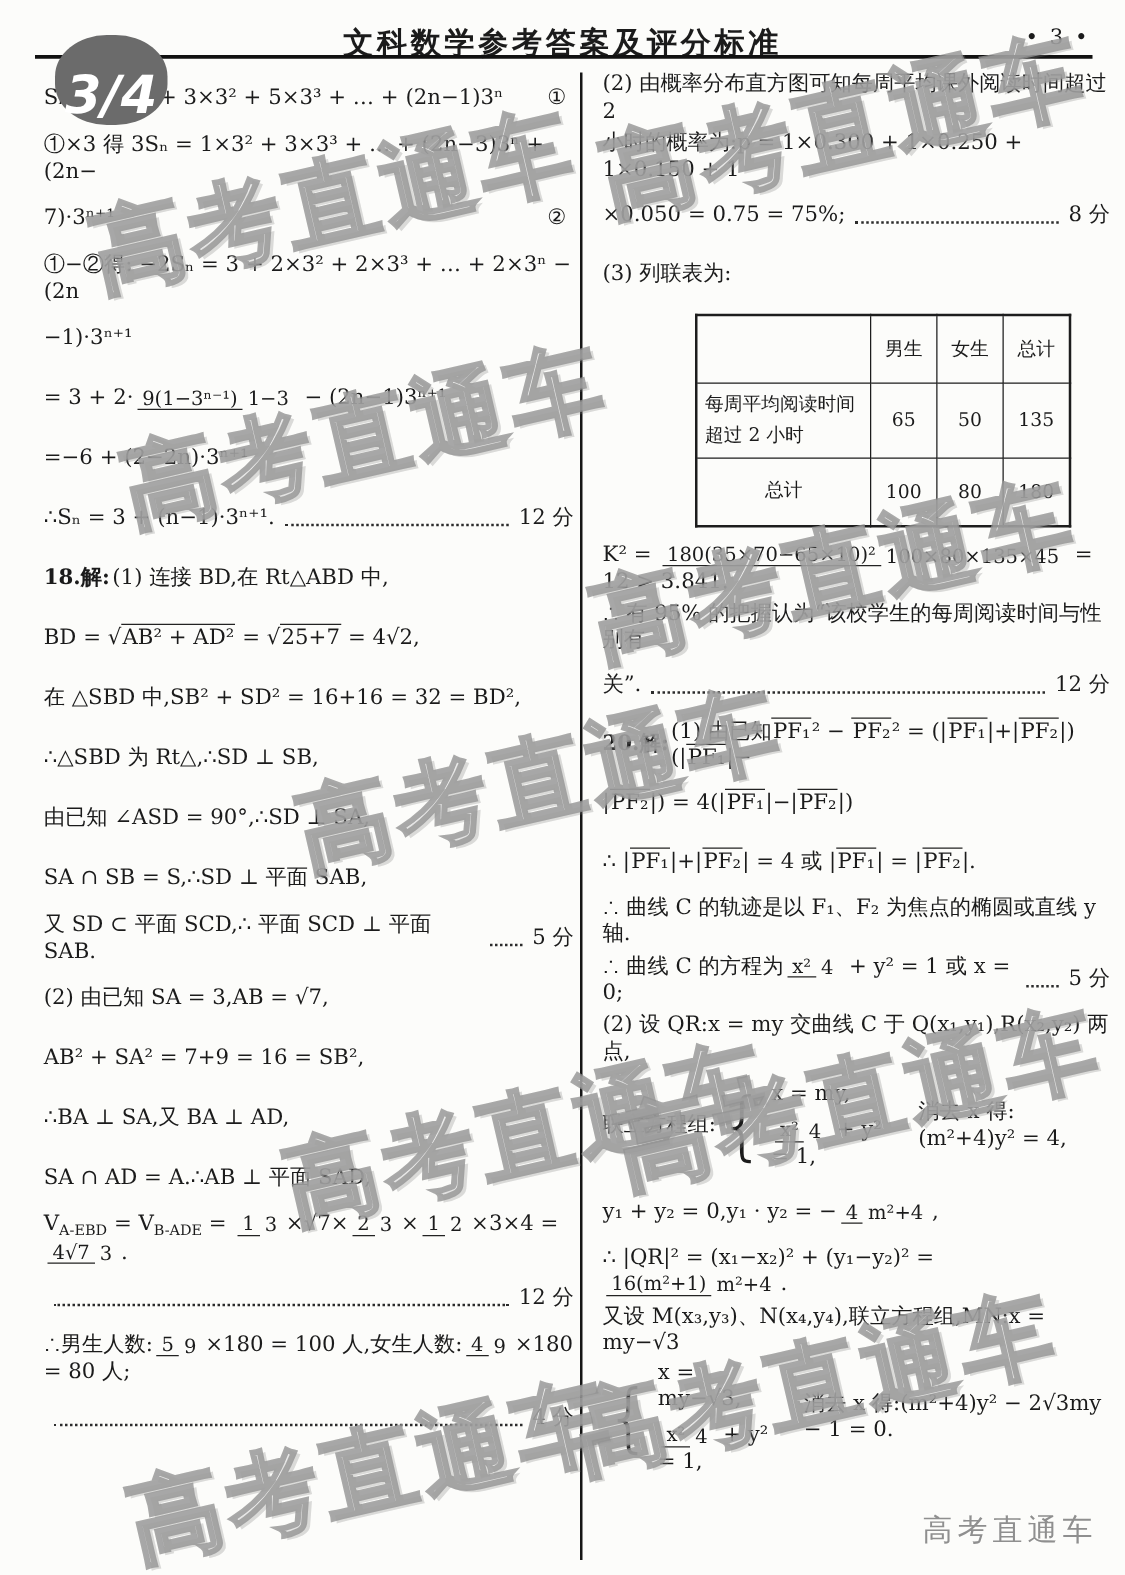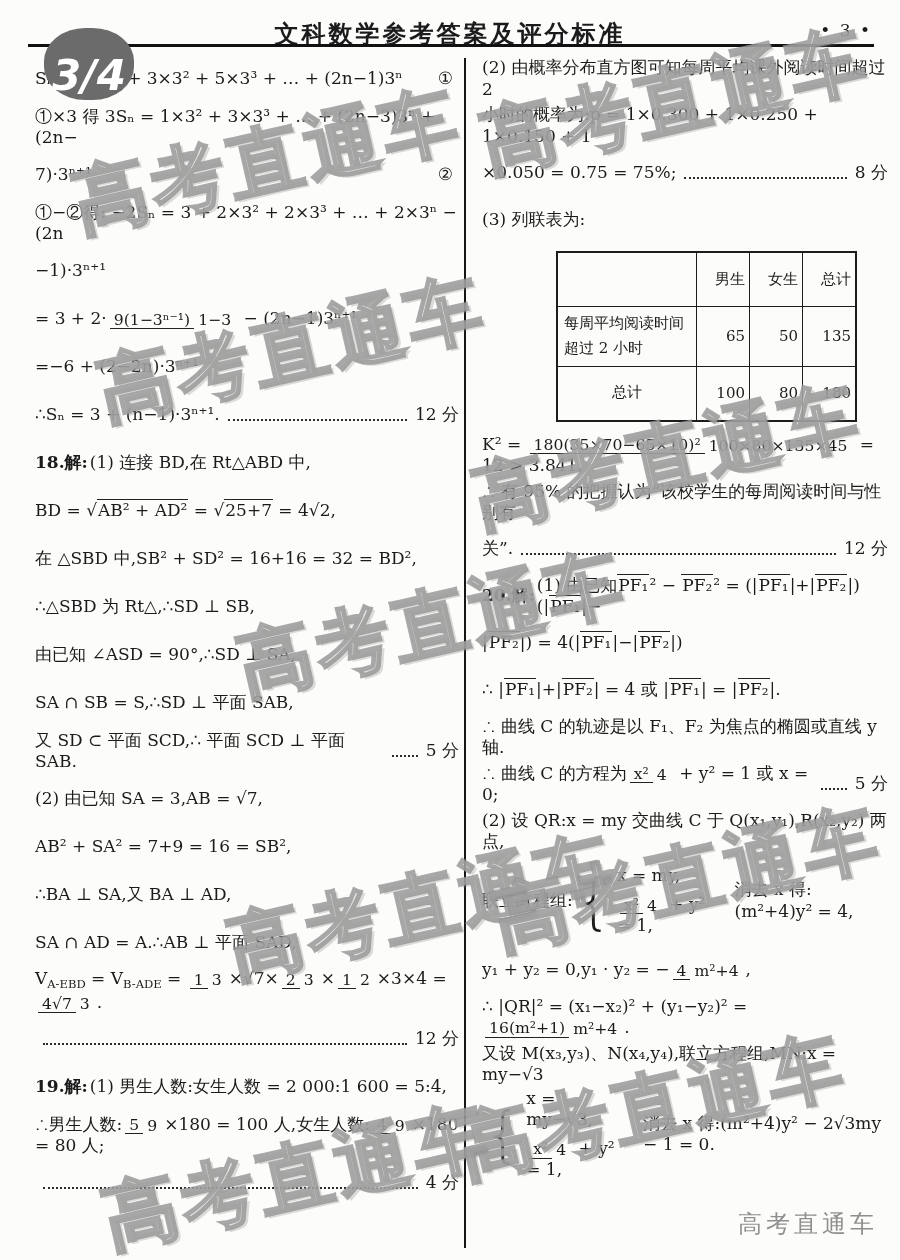--- a/index.html
+++ b/index.html
@@ -37,21 +37,21 @@
   
   .sys{display:flex;align-items:center;min-height:92px;}
   .sys .pre{white-space:nowrap;}
   .sys .brace{font-size:60px;font-weight:200;line-height:0.9;margin:0 4px 0 2px;
               font-family:"DejaVu Sans",sans-serif;}
   .sys .rows{display:flex;flex-direction:column;gap:8px;}
   .sys .after{margin-left:16px;}
   
   table.ctable{border-collapse:collapse;margin:8px 0 10px 74px;border:2px solid #1d1d1d;
                font-size:15px;}
-  table.ctable td,table.ctable th{border:1px solid #1d1d1d;text-align:right;
+  table.ctable td,table.ctable th{border:1px solid #1d1d1d;text-align:center;
                padding:17px 4px;font-weight:normal;}
   table.ctable .lbl{width:126px;text-align:left;padding:4px 6px;line-height:1.7;}
   table.ctable .num{width:44px;}
   table.ctable tr{height:30px;}
   
   .wm{position:absolute;transform:rotate(-13deg);font-size:74px;font-weight:bold;
       font-family:"DejaVu Sans",sans-serif;letter-spacing:5px;white-space:nowrap;
       color:rgba(235,235,235,0.55);-webkit-text-stroke:2.5px rgba(148,148,148,0.8);
       text-shadow:3px 3px 0 rgba(130,130,130,0.28);pointer-events:none;z-index:4;}
   .brand{position:absolute;right:22px;bottom:20px;font-size:24px;color:#8f8f8f;
@@ -150,24 +150,20 @@
             <span class="fd">2</span>
           </span>×3×4 = <span class="frac">
             <span class="fn">4√7</span>
             <span class="fd">3</span>
           </span>.</span>
       </div>
       <div class="line">
         <span class="txt"></span>
         <span class="dots"></span>
         <span class="score">12 分</span>
-      </div>
-      <div class="line">
-        <span class="head">19.解:</span>
-        <span class="txt">(1) 男生人数:女生人数 = 2 000:1 600 = 5:4,</span>
       </div>
       <div class="line">
         <span class="txt">∴男生人数:<span class="frac">
             <span class="fn">5</span>
             <span class="fd">9</span>
           </span>×180 = 100 人,女生人数:<span class="frac">
             <span class="fn">4</span>
             <span class="fd">9</span>
           </span>×180 = 80 人;</span>
       </div>

